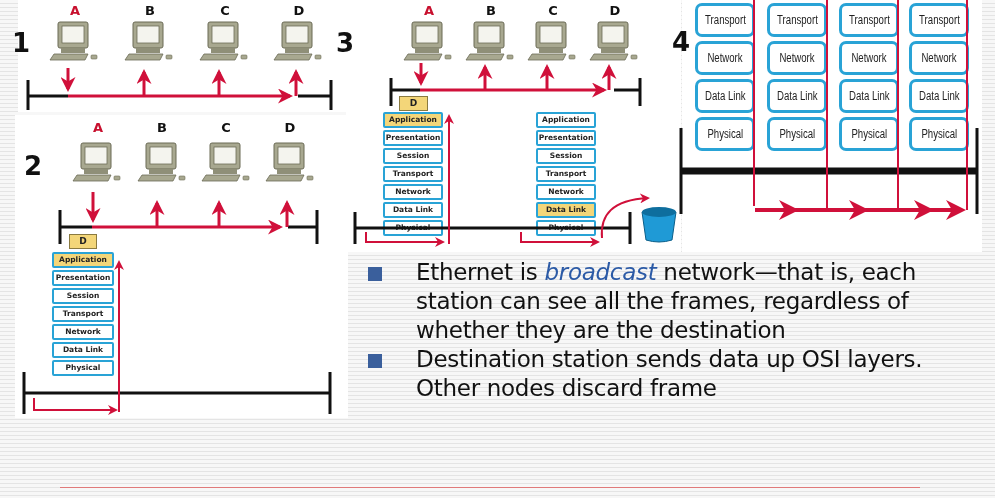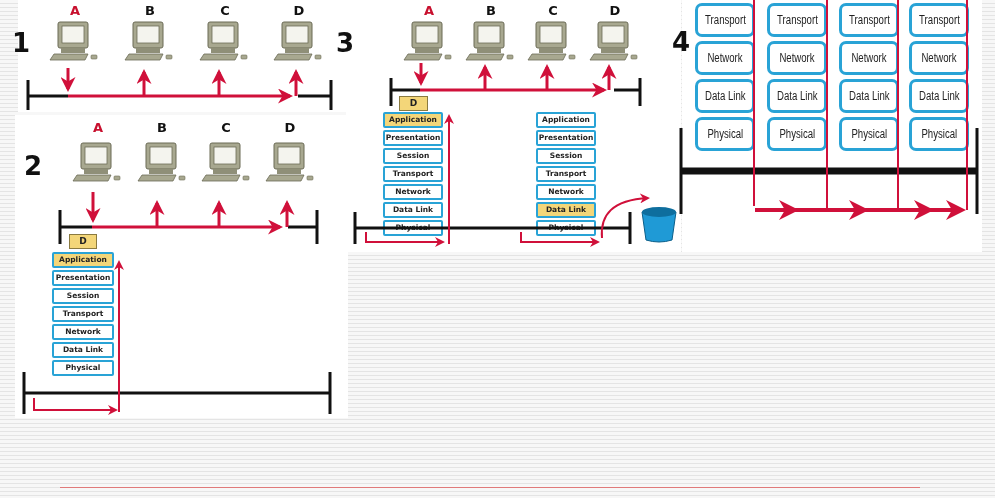--- a/index.html
+++ b/index.html
@@ -220,15 +220,23 @@
     <g stroke="#d0103a" stroke-width="4" fill="none">
       <line x1="755" y1="210" x2="962" y2="210" marker-end="url(#ah)"></line>
       <line x1="770" y1="210" x2="795" y2="210" marker-end="url(#ah)"></line>
       <line x1="840" y1="210" x2="865" y2="210" marker-end="url(#ah)"></line>
       <line x1="910" y1="210" x2="930" y2="210" marker-end="url(#ah)"></line>
     </g>
   </g>
 </svg>
 
 <div class="bullets">
+  <div class="bullet">
+    <span class="sq"></span>
+    <span class="btext"><span>Ethernet is </span><em>broadcast</em><span> network—that is, each station can see all the frames, regardless of whether they are the destination</span></span>
+  </div>
+  <div class="bullet">
+    <span class="sq"></span>
+    <span class="btext">Destination station sends data up OSI layers. Other nodes discard frame</span>
+  </div>
 </div>
 
 <div class="footer-line"></div>
 
 </body></html>

